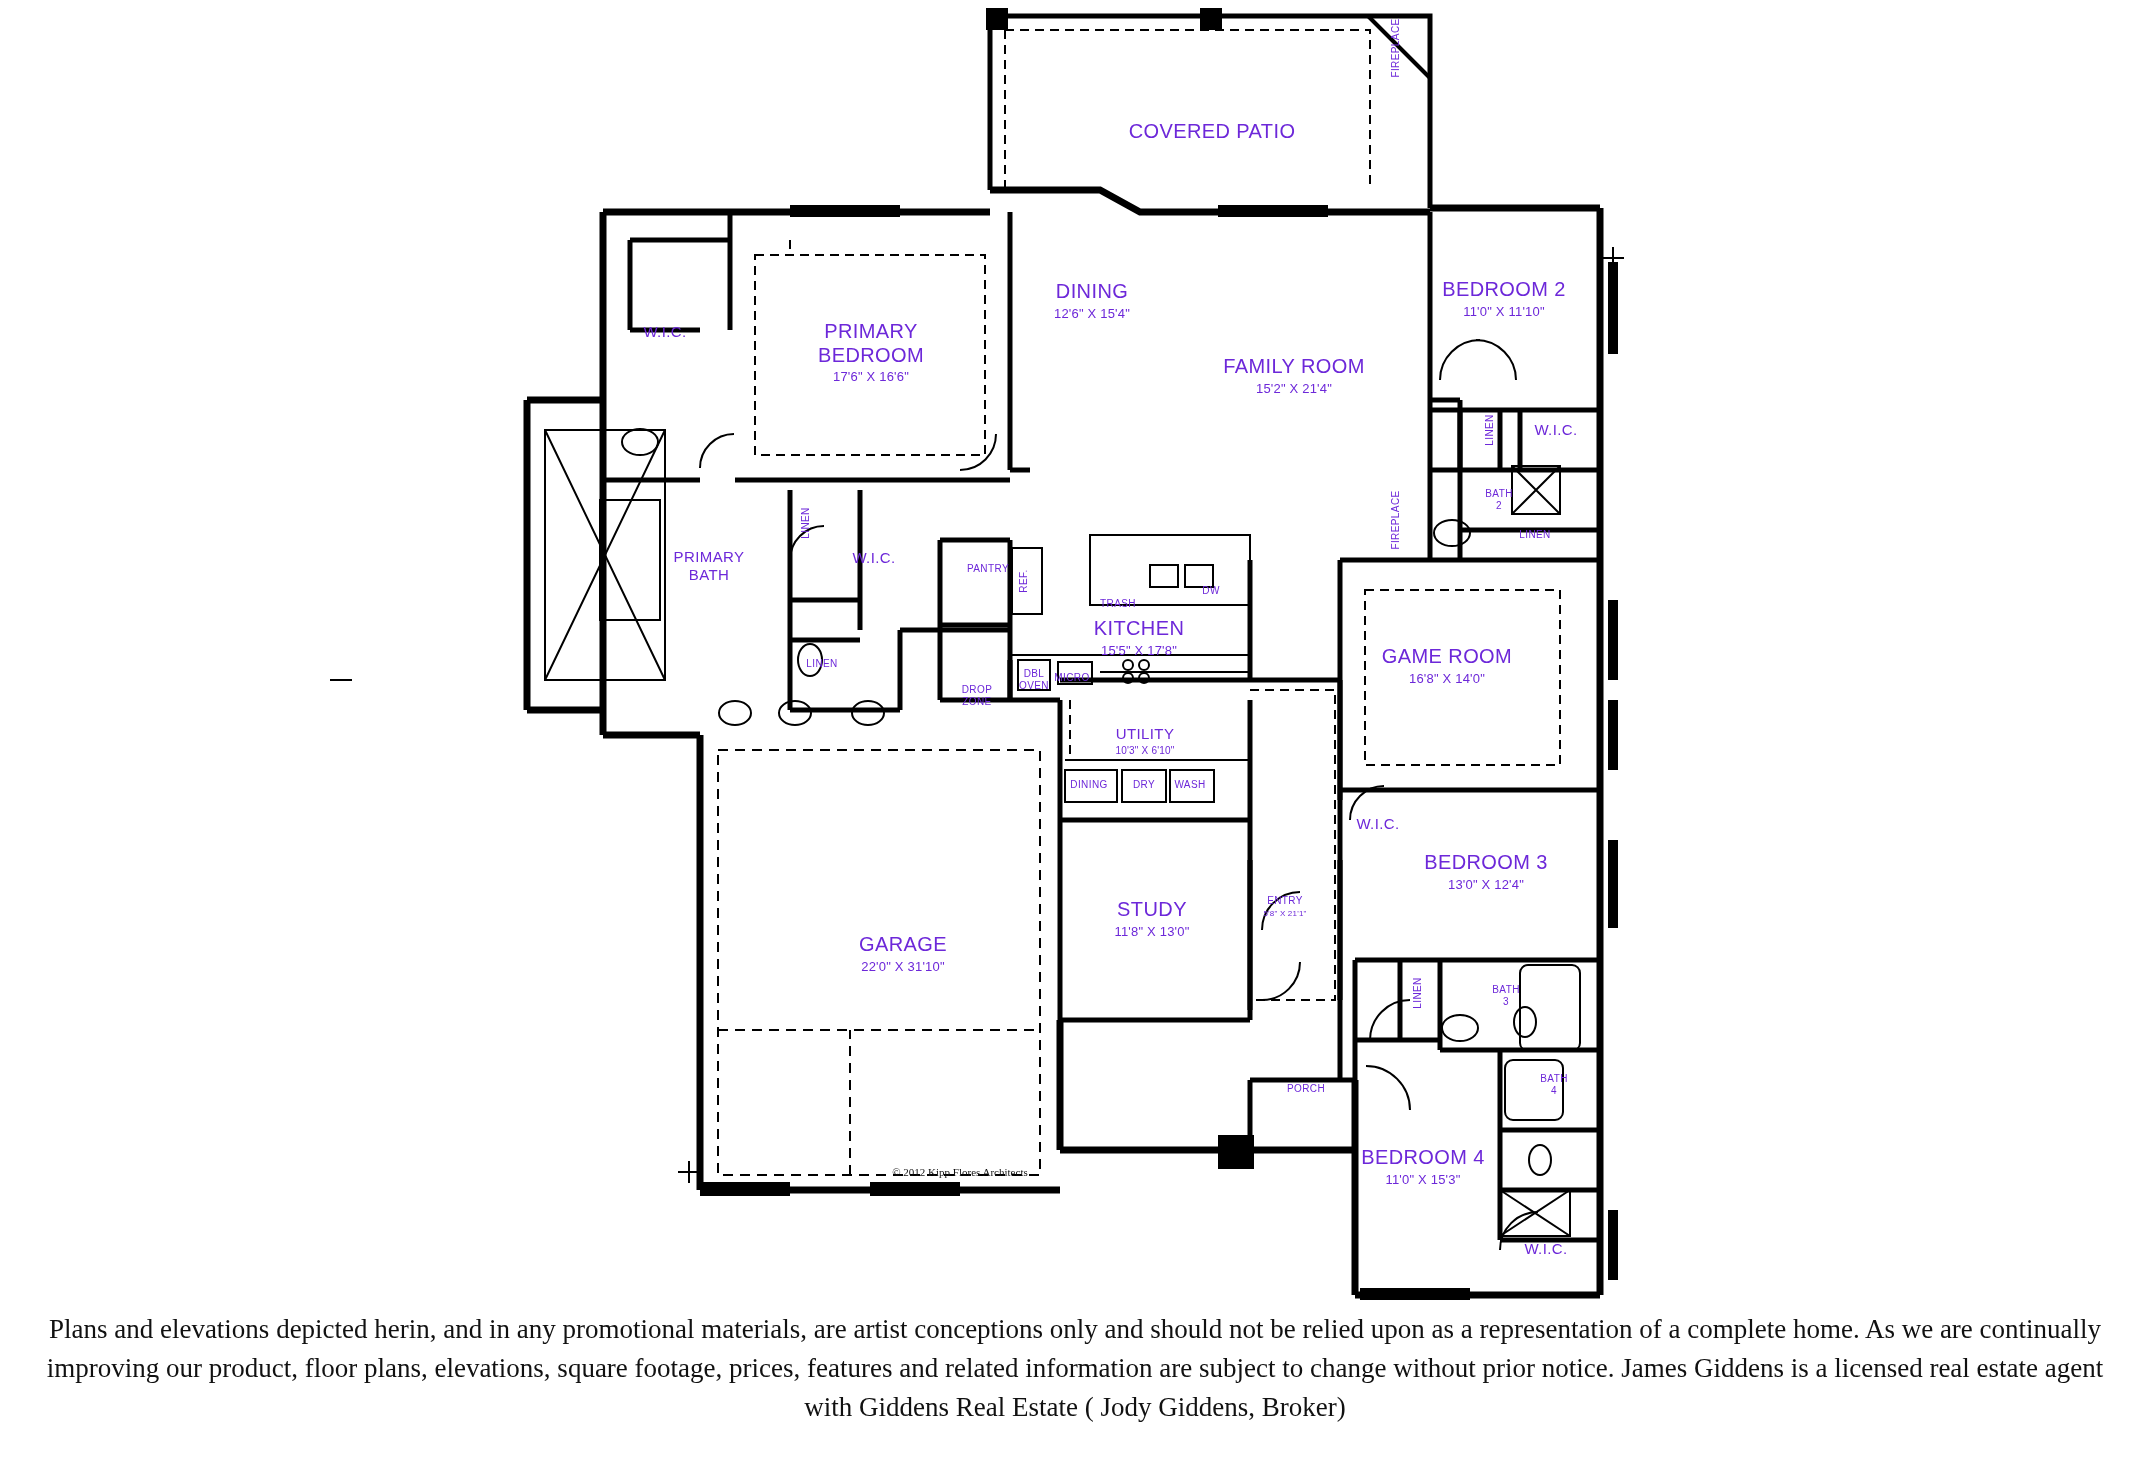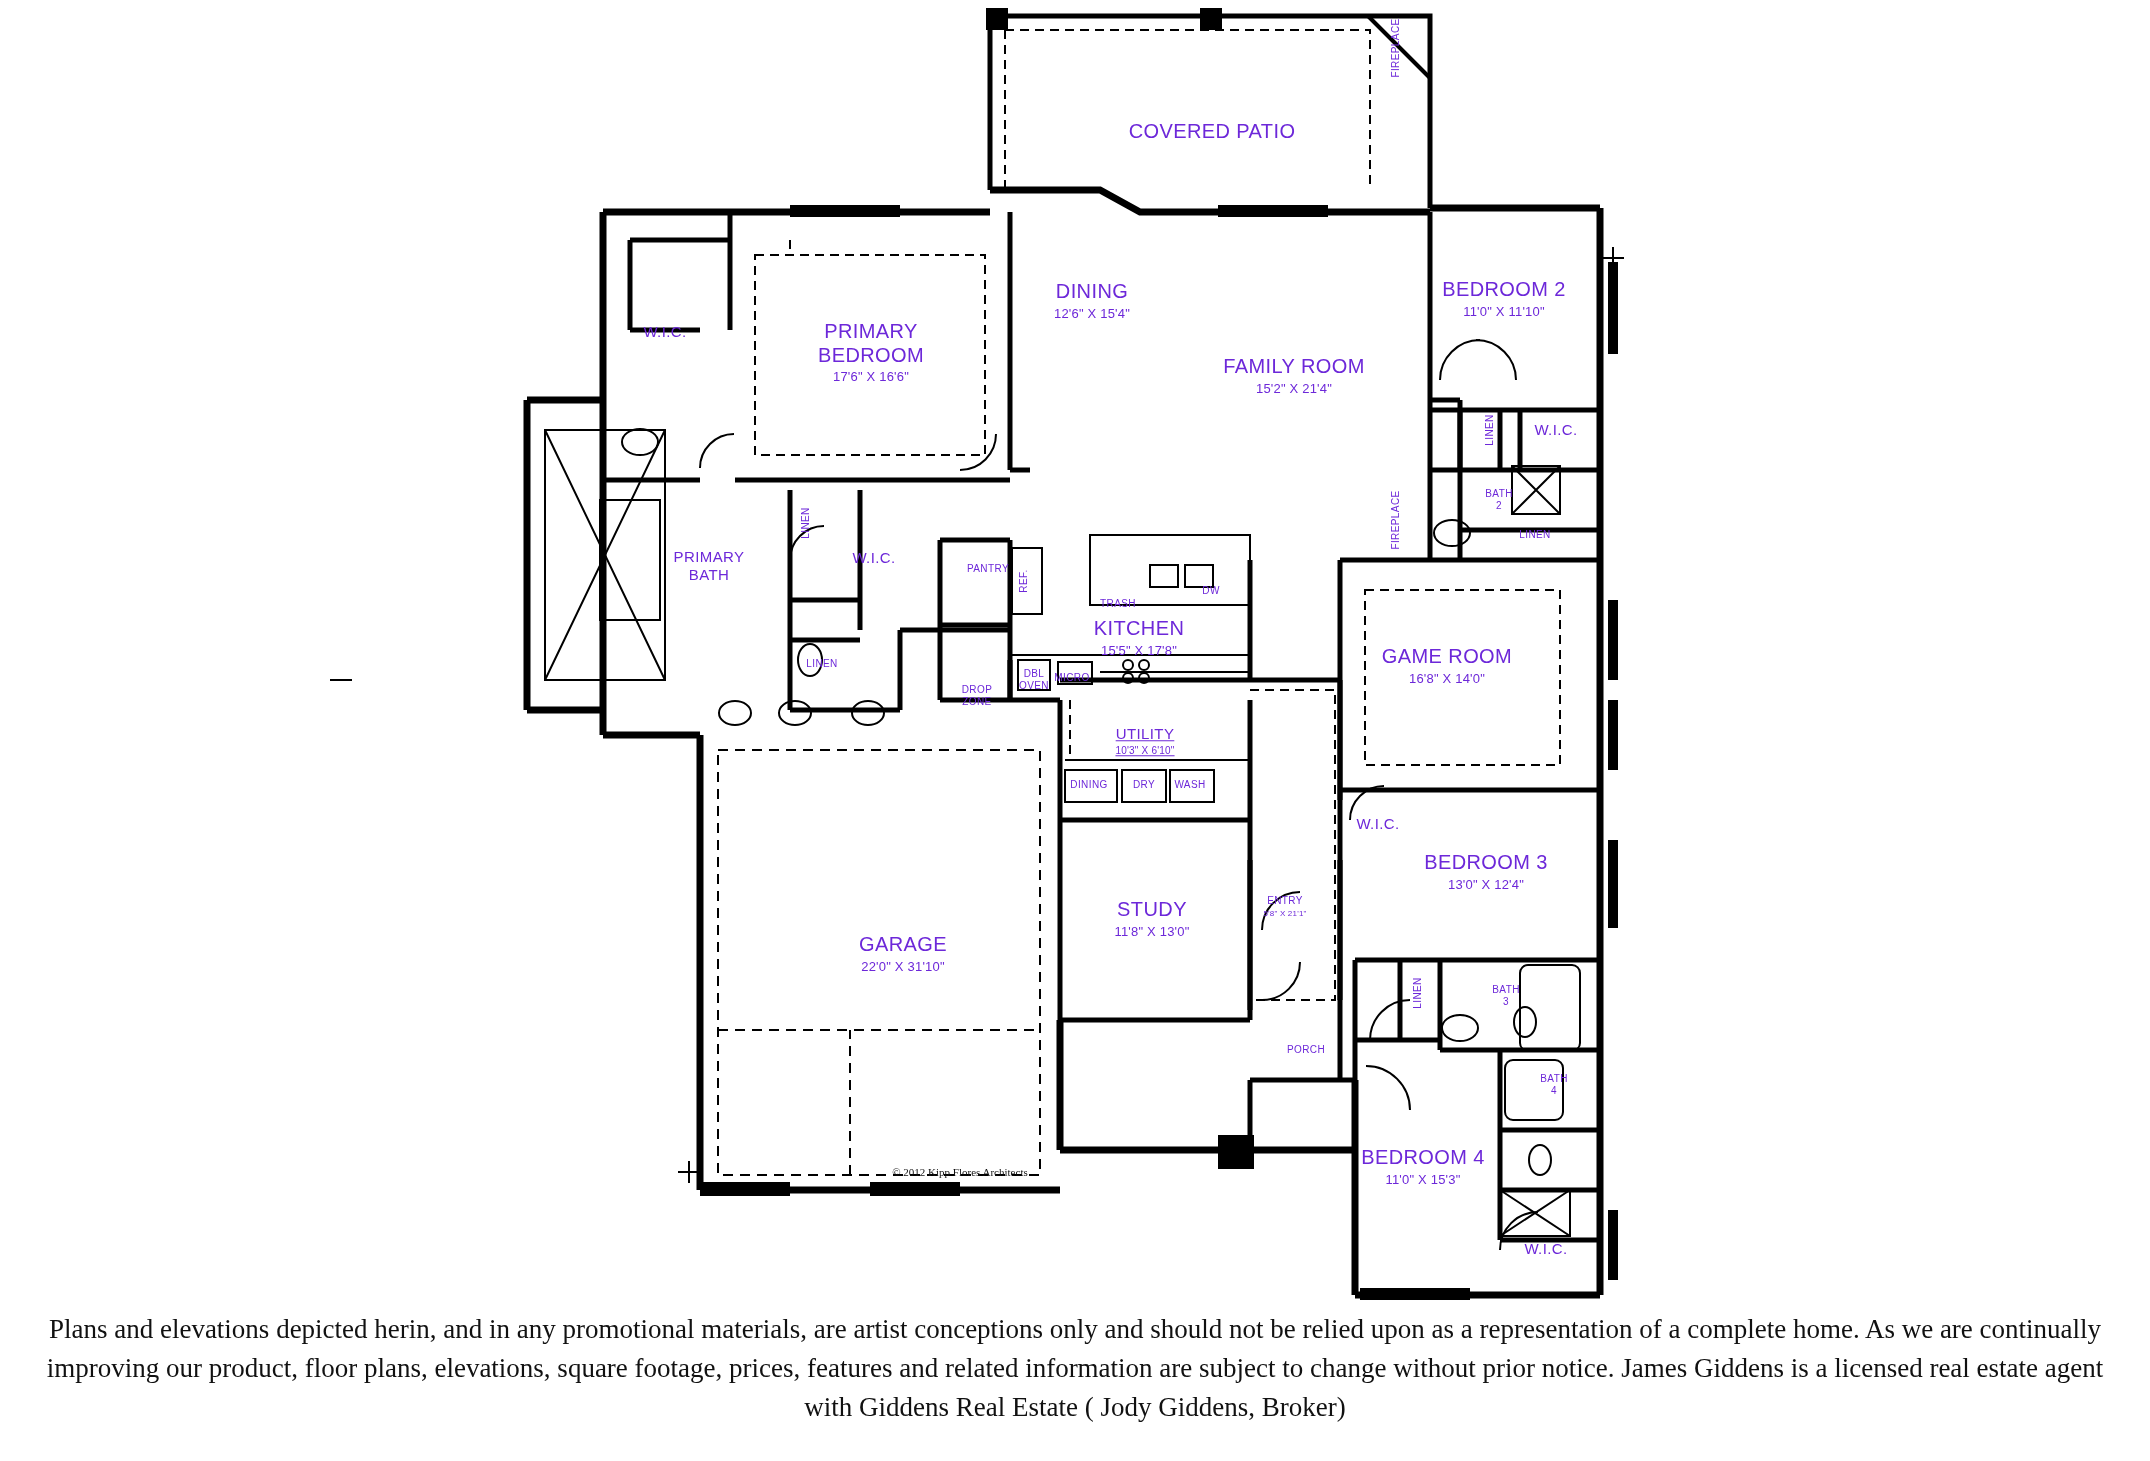--- a/index.html
+++ b/index.html
@@ -347,29 +347,29 @@
     </div>
     <div class="room small" style="left: 1378px; top: 824px;">
       <div class="nm">W.I.C.</div>
     </div>
     <div class="room small" style="left: 1546px; top: 1249px;">
       <div class="nm">W.I.C.</div>
     </div>
     <div class="room tiny" style="left: 988px; top: 569px;">
       <div class="nm">PANTRY</div>
     </div>
-    <div class="room small" style="left: 1145px; top: 741px; text-decoration: underline;">
+    <div class="room small" style="left: 1145px; top: 741px;">
       <div class="nm">UTILITY</div>
       <div class="dm">10'3" X 6'10"</div>
     </div>
     <div class="room tiny" style="left: 1285px; top: 907px;">
       <div class="nm">ENTRY</div>
       <div class="dm">5'8" X 21'1"</div>
     </div>
-    <div class="room tiny" style="left: 1292px; top: 1050px; padding-left: 28px;">
+    <div class="room tiny" style="left: 1292px; top: 1089px; padding-left: 28px;">
       <div class="nm">PORCH</div>
     </div>
     <div class="room tiny" style="left: 1499px; top: 500px;">
       <div class="nm">BATH<br>2</div>
     </div>
     <div class="room tiny" style="left: 1506px; top: 996px;">
       <div class="nm">BATH<br>3</div>
     </div>
     <div class="room tiny" style="left: 1554px; top: 1085px;">
       <div class="nm">BATH<br>4</div>

